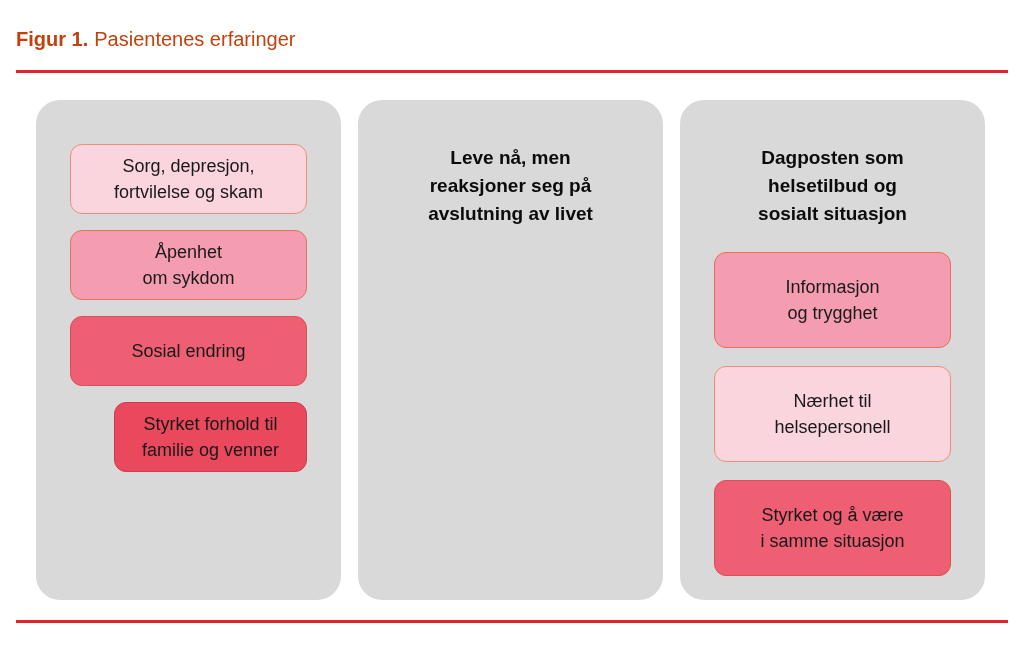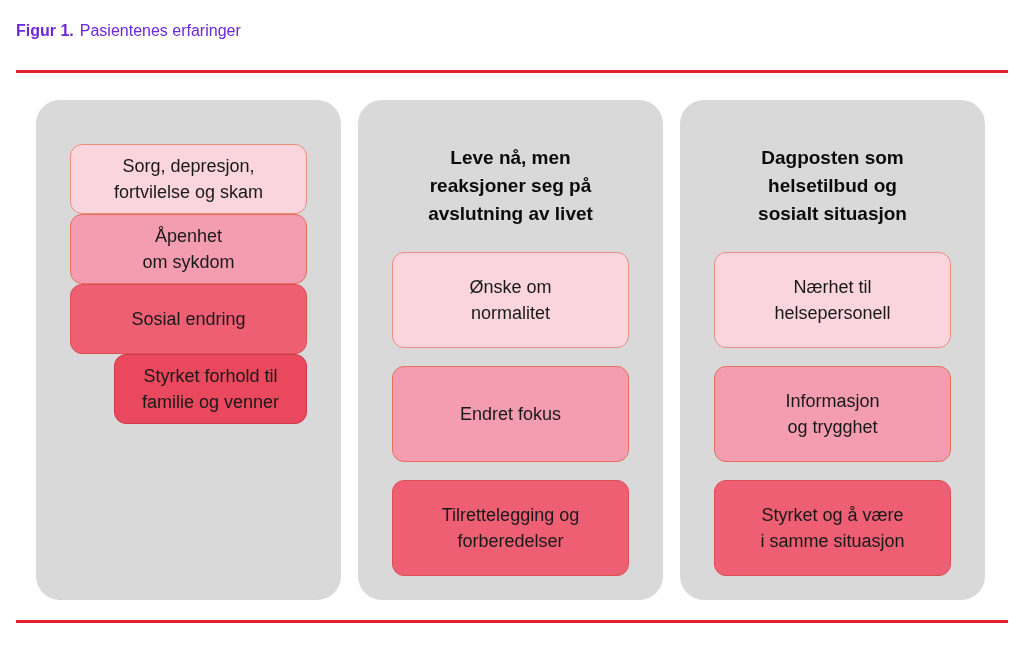--- a/index.html
+++ b/index.html
@@ -21,25 +21,25 @@
   .page {
     position: relative;
     width: 1024px;
     height: 645px;
     background: #ffffff;
     overflow: hidden;
   }
   .fig-title {
     position: absolute;
     left: 16px;
-    top: 18px;
-    font-size: 16px;
+    top: 26px;
+    font-size: 20px;
     line-height: 26px;
     font-weight: 400;
-    color: #6d28d9;
+    color: #c2410c;
     white-space: nowrap;
   }
   .fig-title strong { font-weight: 700; }
   .fig-title .title-rest { margin-left: 6px; }
   .rule {
     position: absolute;
     left: 16px;
     width: 992px;
     height: 3px;
     background: var(--accent-red, #E4212E);
@@ -66,21 +66,21 @@
     line-height: 28px;
     font-weight: 700;
     text-align: center;
     white-space: pre-line;
     color: #0b0b0b;
   }
   .boxes {
     display: flex;
     flex-direction: column;
   }
-  .column.col-4 .boxes { }
+  .column.col-4 .boxes { gap: 16px; }
   .column.col-3 .boxes { gap: 18px; }
   .box {
     display: flex;
     align-items: center;
     justify-content: center;
     text-align: center;
     border-radius: 12px;
     border: 1.5px solid transparent;
     font-size: 18px;
     line-height: 26px;
@@ -116,38 +116,31 @@
         <div class="box" data-tone="level-3">Sosial endring</div>
         <div class="box" data-tone="level-4">Styrket forhold til
 familie og venner</div>
       </div>
     </section>
 
     <section class="column col-3">
       <h2 class="col-heading">Leve nå, men
 reaksjoner seg på
 avslutning av livet</h2>
-      <div class="boxes">
-        <div class="box" data-tone="level-1">Ønske om
-normalitet</div>
-        <div class="box" data-tone="level-2">Endret fokus</div>
-        <div class="box" data-tone="level-3">Tilrettelegging og
-forberedelser</div>
-      </div>
     </section>
 
     <section class="column col-3">
       <h2 class="col-heading">Dagposten som
 helsetilbud og
 sosialt situasjon</h2>
       <div class="boxes">
+        <div class="box" data-tone="level-2">Informasjon
+og trygghet</div>
         <div class="box" data-tone="level-1">Nærhet til
 helsepersonell</div>
-        <div class="box" data-tone="level-2">Informasjon
-og trygghet</div>
         <div class="box" data-tone="level-3">Styrket og å være
 i samme situasjon</div>
       </div>
     </section>
 
   </div>
 
   <div class="rule rule-bottom"></div>
 
 </div>

